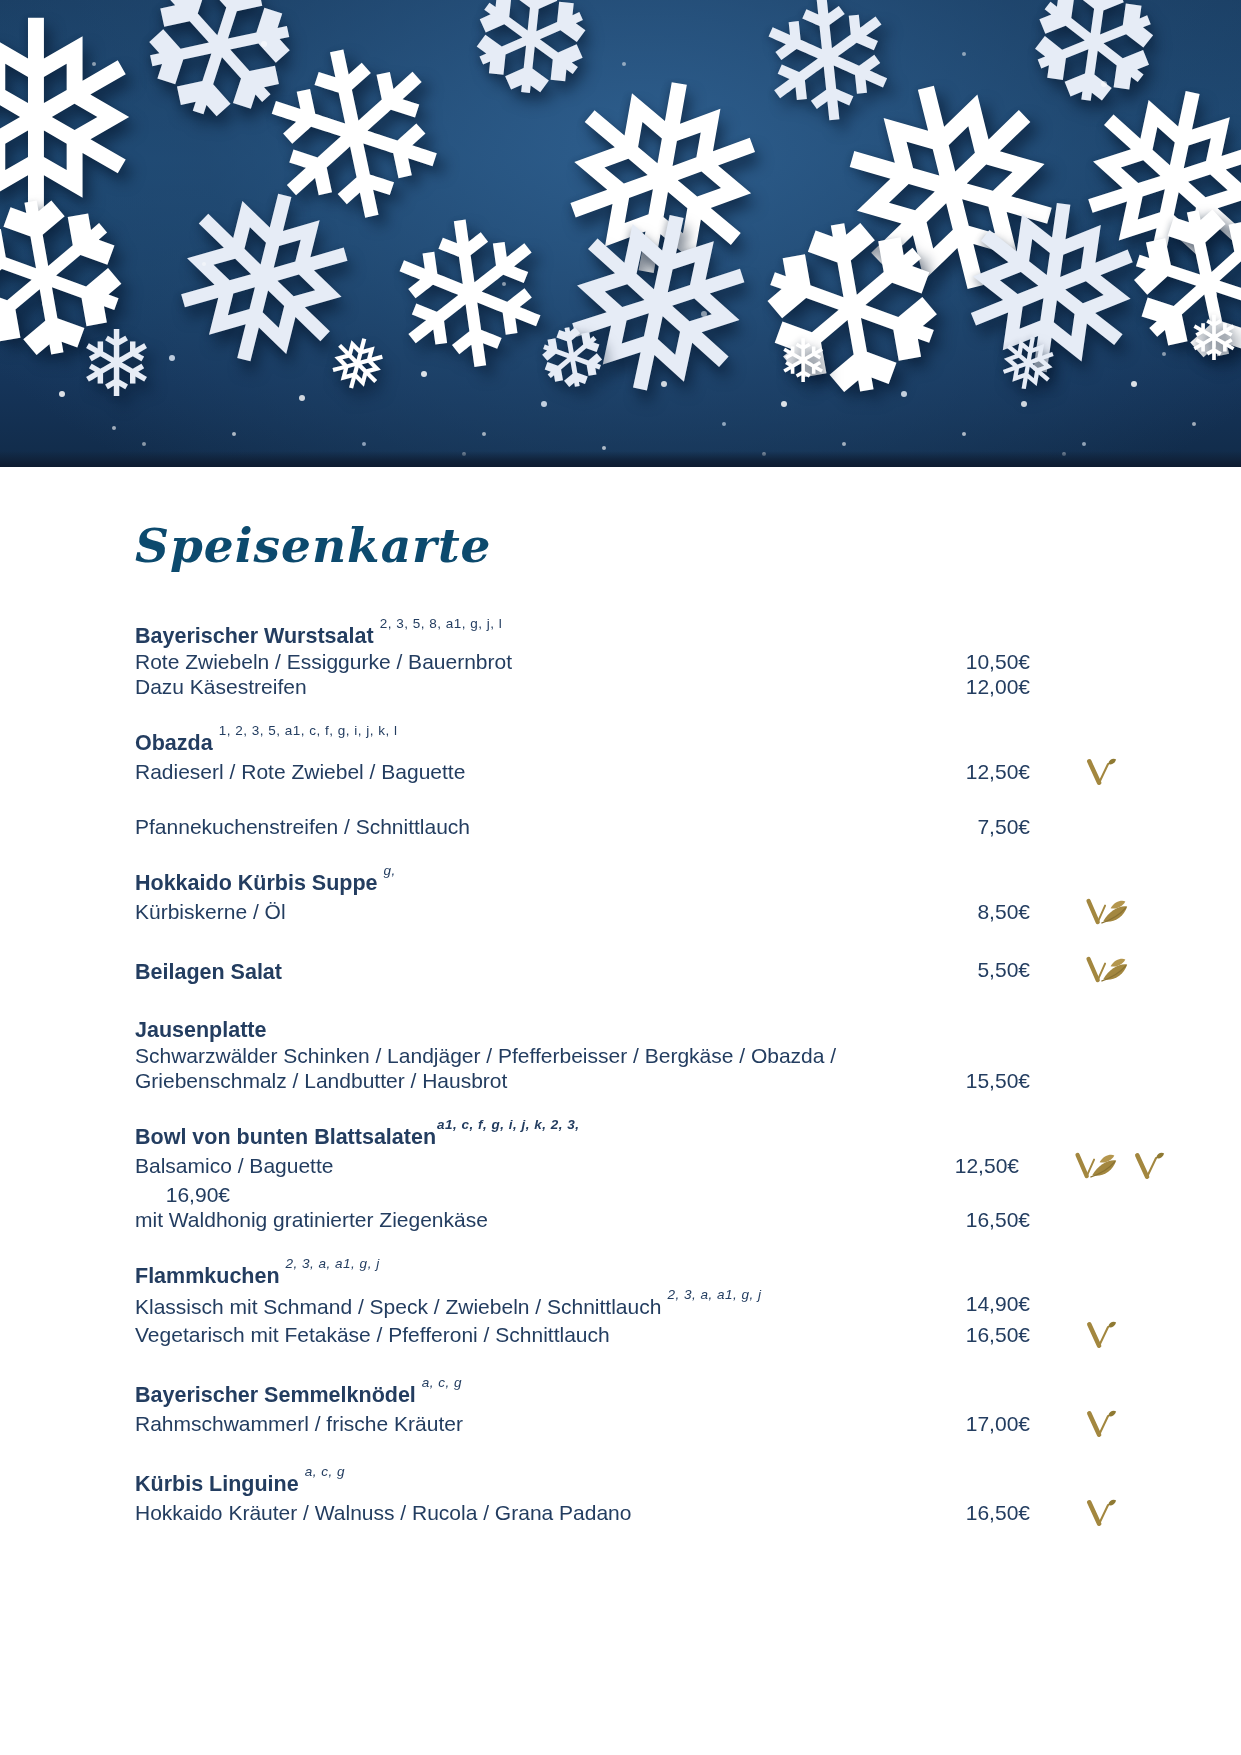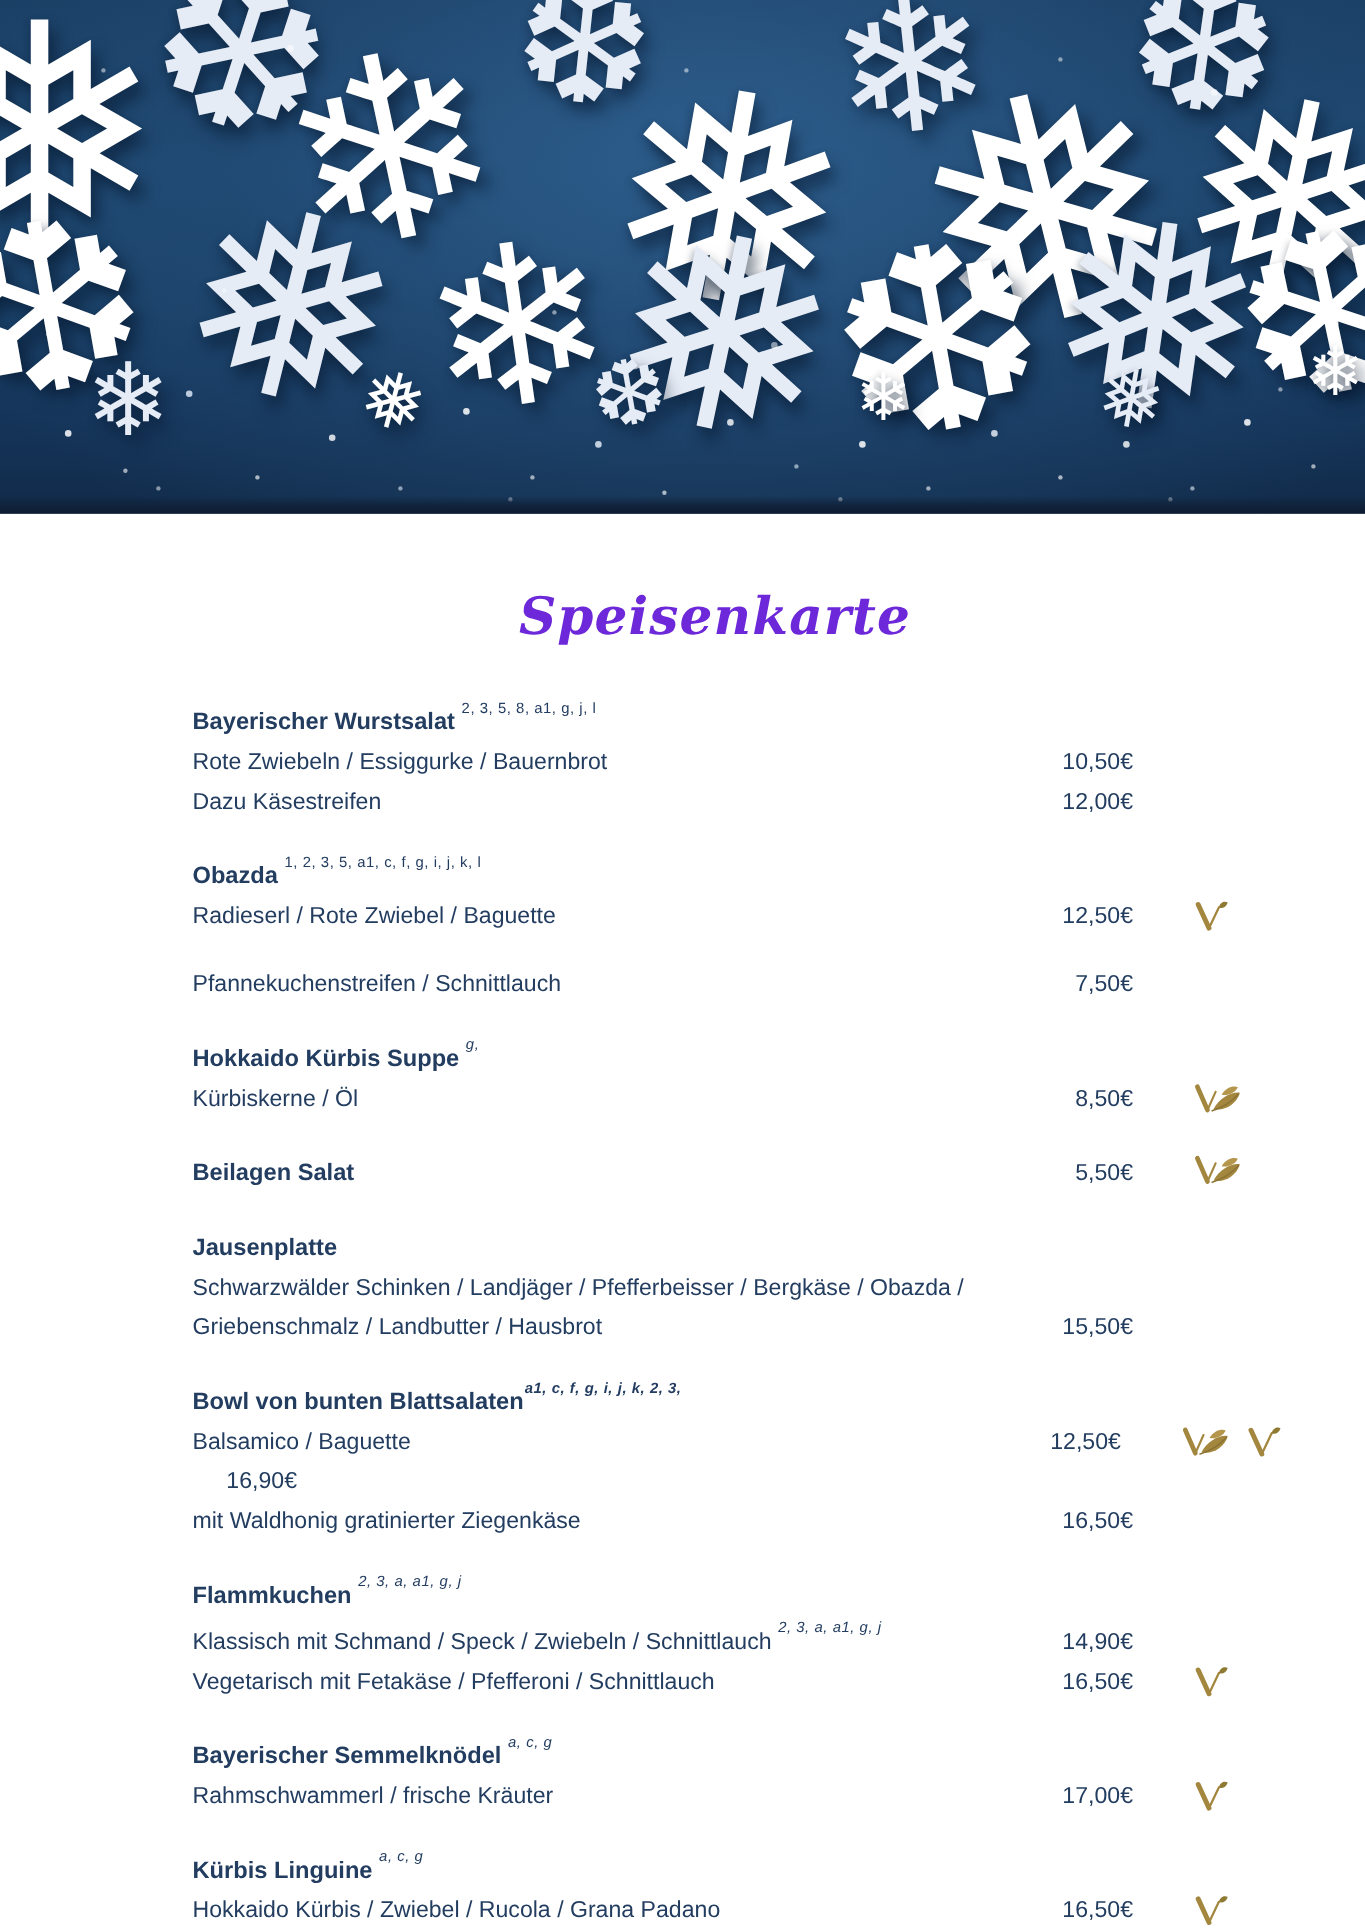--- a/index.html
+++ b/index.html
@@ -64,24 +64,24 @@
     962px 52px 0 0 rgba(255,255,255,.5),  1102px 82px 0 1px rgba(255,255,255,.55),
     622px 62px 0 0 rgba(255,255,255,.5),  202px 262px 0 0 rgba(255,255,255,.45),
     502px 282px 0 0 rgba(255,255,255,.5), 702px 312px 0 1px rgba(255,255,255,.5),
     902px 272px 0 0 rgba(255,255,255,.45),1162px 352px 0 0 rgba(255,255,255,.5),
     142px 442px 0 0 rgba(255,255,255,.5), 462px 452px 0 0 rgba(255,255,255,.45),
     762px 452px 0 0 rgba(255,255,255,.5), 1062px 452px 0 0 rgba(255,255,255,.45);}
   
   .content{padding:52px 0 0 135px;width:1030px;}
   .title{
     font-family:"DejaVu Serif",serif;font-style:italic;font-weight:600;
-    font-size:47px;letter-spacing:1px;color:#6d28d9;margin:16px 0 46px 0;line-height:1.1;text-align:center;
+    font-size:47px;letter-spacing:1px;color:#0c4a6e;margin:1px 0 46px 0;line-height:1.1;
   }
   .menu-item{margin-bottom:26px;}
-  .line{display:flex;align-items:flex-end;line-height:36px;font-size:21px;margin-left:40px;}
+  .line{display:flex;align-items:center;line-height:25px;font-size:21px;}
   .nm{font-weight:700;font-size:21.5px;}
   .line-text{flex:1 1 auto;min-width:0;}
   .sup{font-size:13.5px;position:relative;top:-7px;margin-left:6px;letter-spacing:.5px;}
   .sup-normal{font-style:normal;font-weight:400;}
   .sup-italic{font-style:italic;font-weight:400;}
   .sup-bolditalic{font-style:italic;font-weight:700;}
   .sup-tight{margin-left:1px;}
   .line-price{flex:0 0 95px;text-align:right;white-space:nowrap;}
   .line-icons{flex:0 0 135px;box-sizing:border-box;padding-left:53px;display:flex;gap:13px;align-items:center;align-self:center;}
   .line-icons svg{display:block;}
@@ -349,21 +349,21 @@
     <div class="line name-row">
       <span class="line-text">
         <span class="nm">Kürbis Linguine</span><sup class="sup sup-italic">a, c, g</sup>
       </span>
       <span class="line-price"></span>
       <span class="line-icons"></span>
     </div>
     <div>
           <div class="line">
     <span class="line-text">
-      <span>Hokkaido Kürbis / Zwiebel / Rucola / Grana Padano</span>
+      <span>Hokkaido Kräuter / Walnuss / Rucola / Grana Padano</span>
     </span>
     <span class="line-price">16,50€</span>
     <span class="line-icons">
               <svg width="34" height="32" viewBox="0 0 38 34" aria-hidden="true">
     <path d="M7 5 L18 29" stroke="#a3873f" stroke-width="5" stroke-linecap="round" fill="none"></path>
     <path d="M18 29 L28 8" stroke="#a3873f" stroke-width="2.3" stroke-linecap="round" fill="none"></path>
     <path d="M28 8 C29 3 34 1 37 3 C35.5 8 31 9.5 28 8 Z" fill="#8f7a33"></path>
   </svg>
             </span>
   </div>

